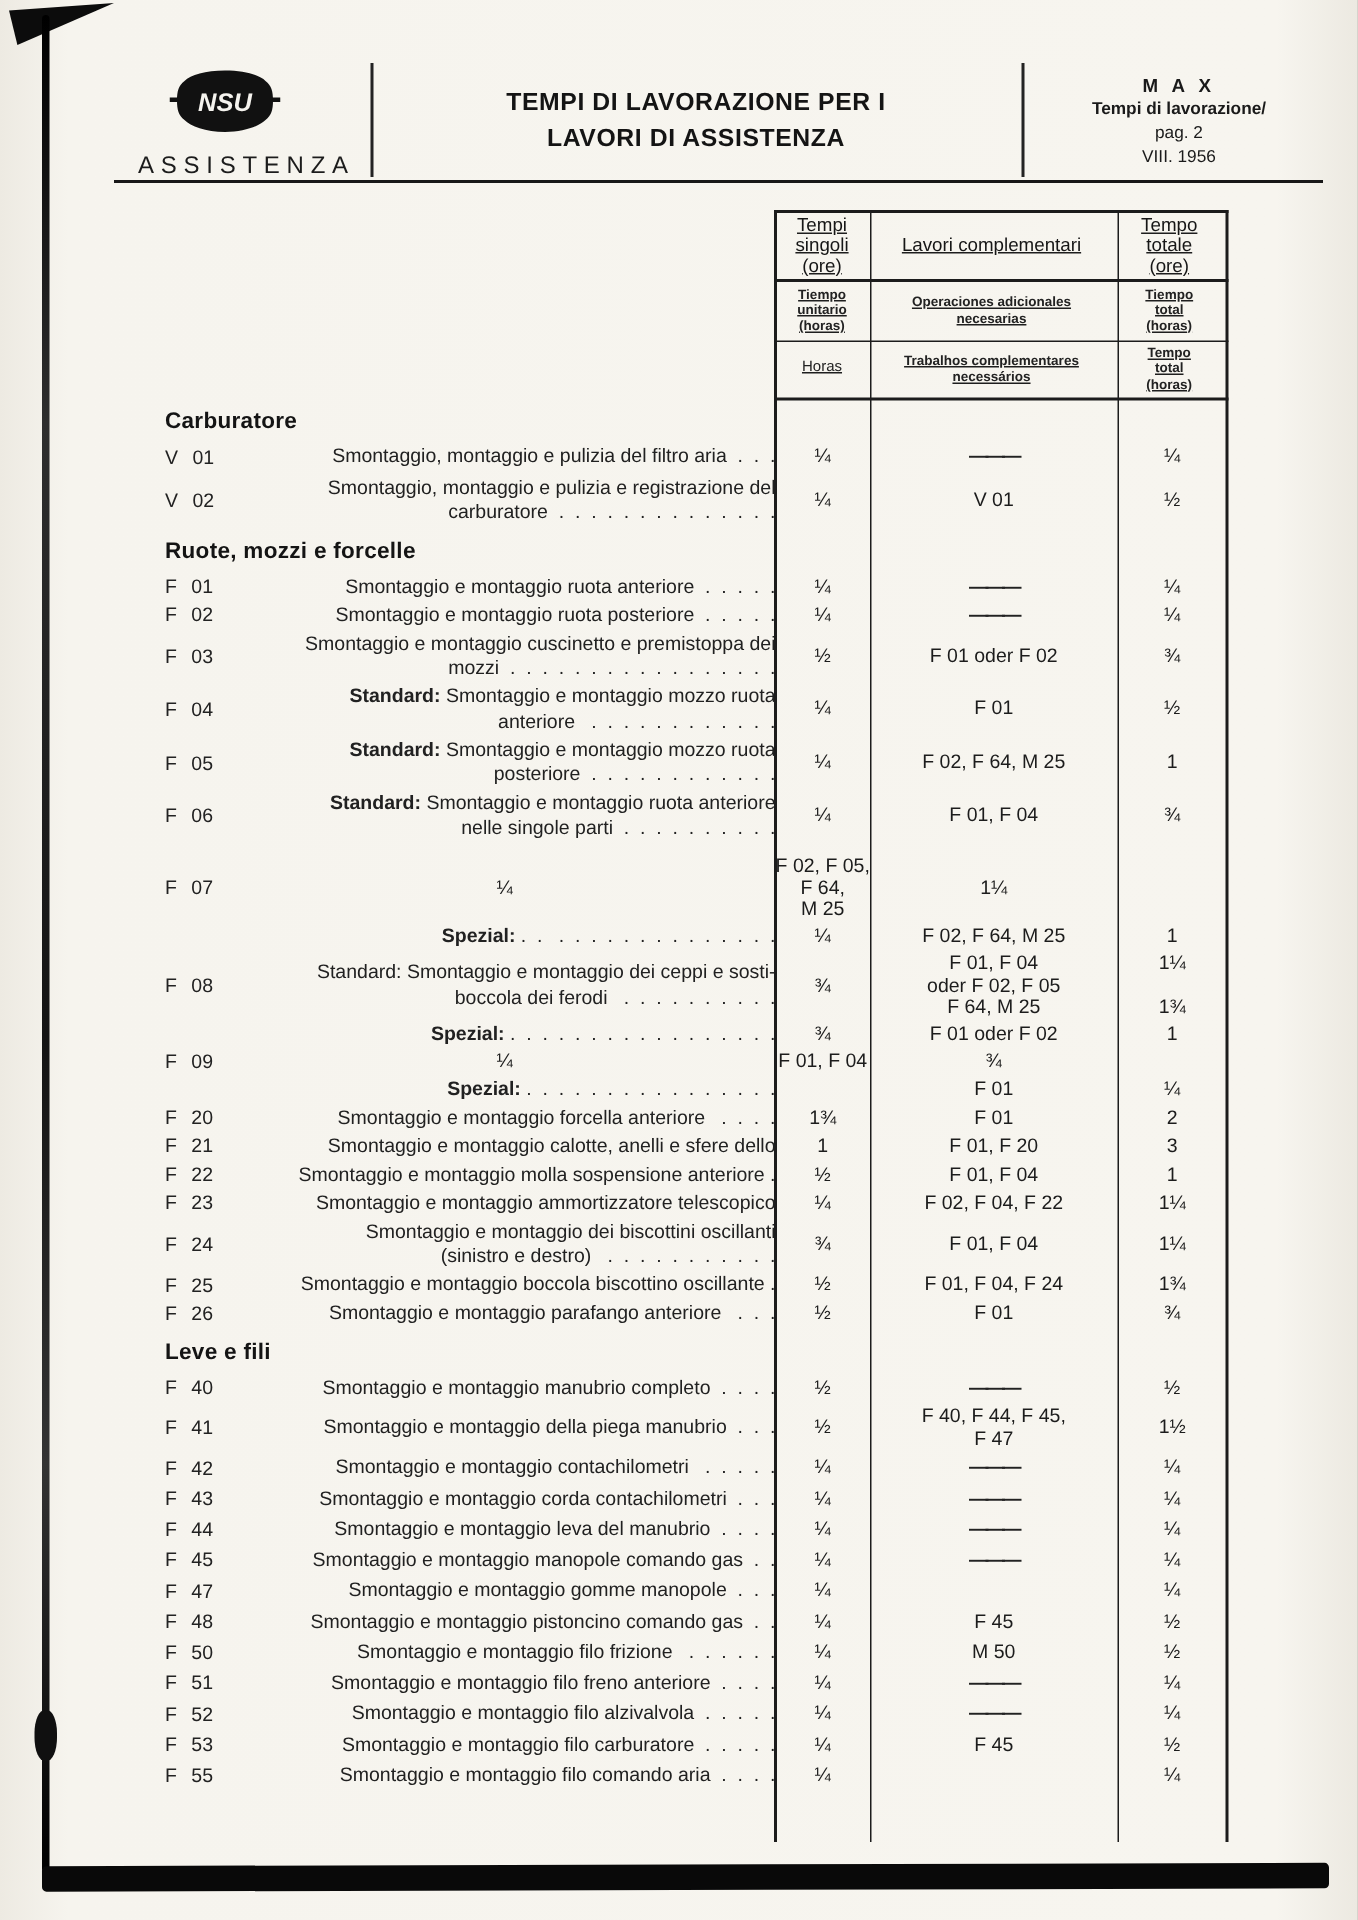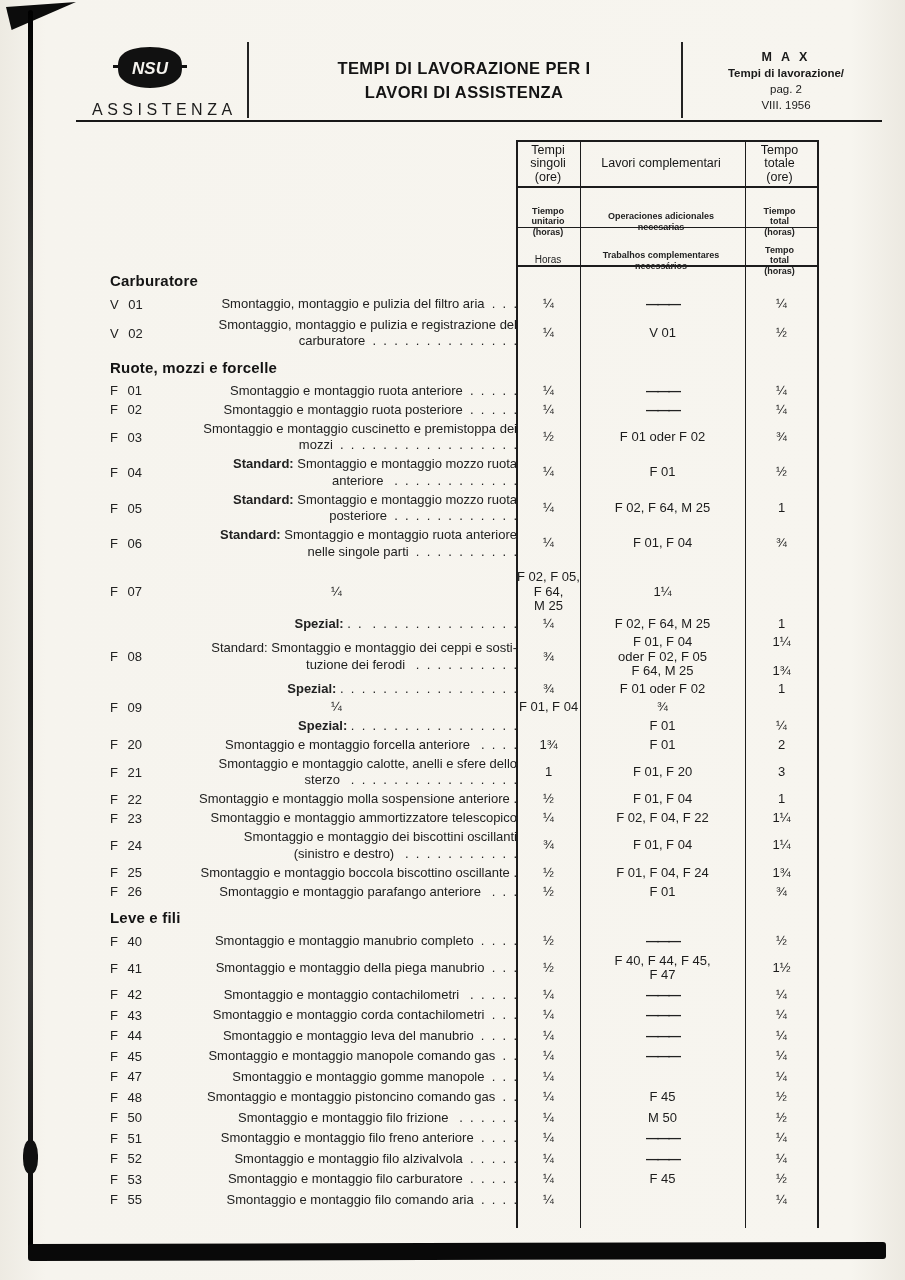--- a/index.html
+++ b/index.html
@@ -28,23 +28,23 @@
   .ref .b { font-weight:bold; }
   .hdr-rule { position:absolute; left:76px; top:120px; width:806px; height:2px; background:#181818; }
   
   .vline { position:absolute; top:140px; height:1088px; background:#1c1c1c; }
   .v1 { left:516px; width:2px; } .v2 { left:580px; width:1px; }
   .v3 { left:745px; width:1px; } .v4 { left:817px; width:2px; }
   .hline { position:absolute; left:516px; width:303px; background:#1c1c1c; }
   .h0 { top:140px; height:2px; } .h1 { top:186px; height:2px; }
   .h2 { top:227px; height:1px; } .h3 { top:265px; height:2px; }
   
-  .thead { position:absolute; left:517px; top:142px; width:253px; }
+  .thead { position:absolute; left:517px; top:142px; width:253px;text-decoration:underline; }
   .thead-row { display:grid; grid-template-columns:62px 164px 73px; align-items:center; }
-  .thead-row.r1 { height:44px; } .thead-row.r2 { height:41px;margin-top:15px; } .thead-row.r3 { height:37px; }
+  .thead-row.r1 { height:44px; } .thead-row.r2 { height:41px; } .thead-row.r3 { height:37px; }
   .th { text-align:center; white-space:pre-line; }
   .th-it { font-size:12.5px; line-height:13.5px; color:#161616; }
   .th-sm { font-size:9px; font-weight:bold; line-height:10.5px; color:#222; }
   .th-horas { font-size:10px; font-weight:normal; }
   
   .tbody { position:absolute; left:110px; top:271px; width:708px; }
   .sec-title { font-weight:bold; font-size:15px; letter-spacing:.2px; margin:9px 0 7px 0; color:#141414; }
   .sec-title:first-child { margin-top:1px; }
   .trow { display:grid; grid-template-columns:46px 361px 63px 165px 73px; align-items:center; }
   .c-code { font-size:13px; word-spacing:6px; white-space:pre; color:#222; }
@@ -283,21 +283,21 @@
           <div class="val-line">F 02, F 64, M 25</div>
         </div>
         <div class="c-val">
           <div class="val-line">1</div>
         </div>
       </div>
       <div class="trow" style="margin-bottom: 2.5px;">
         <div class="c-code">F 08</div>
         <div class="c-desc">
           <div class="desc-line"><span>Standard: </span>Smontaggio e montaggio dei ceppi e sosti-</div>
-          <div class="desc-line">tuzione dei ferodi   .  .  .  .  .  .  .  .  .  .</div>
+          <div class="desc-line">boccola dei ferodi   .  .  .  .  .  .  .  .  .  .</div>
         </div>
         <div class="c-val">
           <div class="val-line">¾</div>
         </div>
         <div class="c-val">
           <div class="val-line">F 01,  F 04</div>
           <div class="val-line">oder  F 02, F 05</div>
           <div class="val-line">F 64, M 25</div>
         </div>
         <div class="c-val">
@@ -360,21 +360,20 @@
           <div class="val-line">F 01</div>
         </div>
         <div class="c-val">
           <div class="val-line">2</div>
         </div>
       </div>
       <div class="trow" style="margin-bottom: 2.5px;">
         <div class="c-code">F 21</div>
         <div class="c-desc">
           <div class="desc-line">Smontaggio e montaggio calotte, anelli e sfere dello</div>
-          <div class="desc-line" style="padding-left: 16px;">sterzo   .  .  .  .  .  .  .  .  .  .  .  .  .  .  .  .</div>
         </div>
         <div class="c-val">
           <div class="val-line">1</div>
         </div>
         <div class="c-val">
           <div class="val-line">F 01, F 20</div>
         </div>
         <div class="c-val">
           <div class="val-line">3</div>
         </div>

